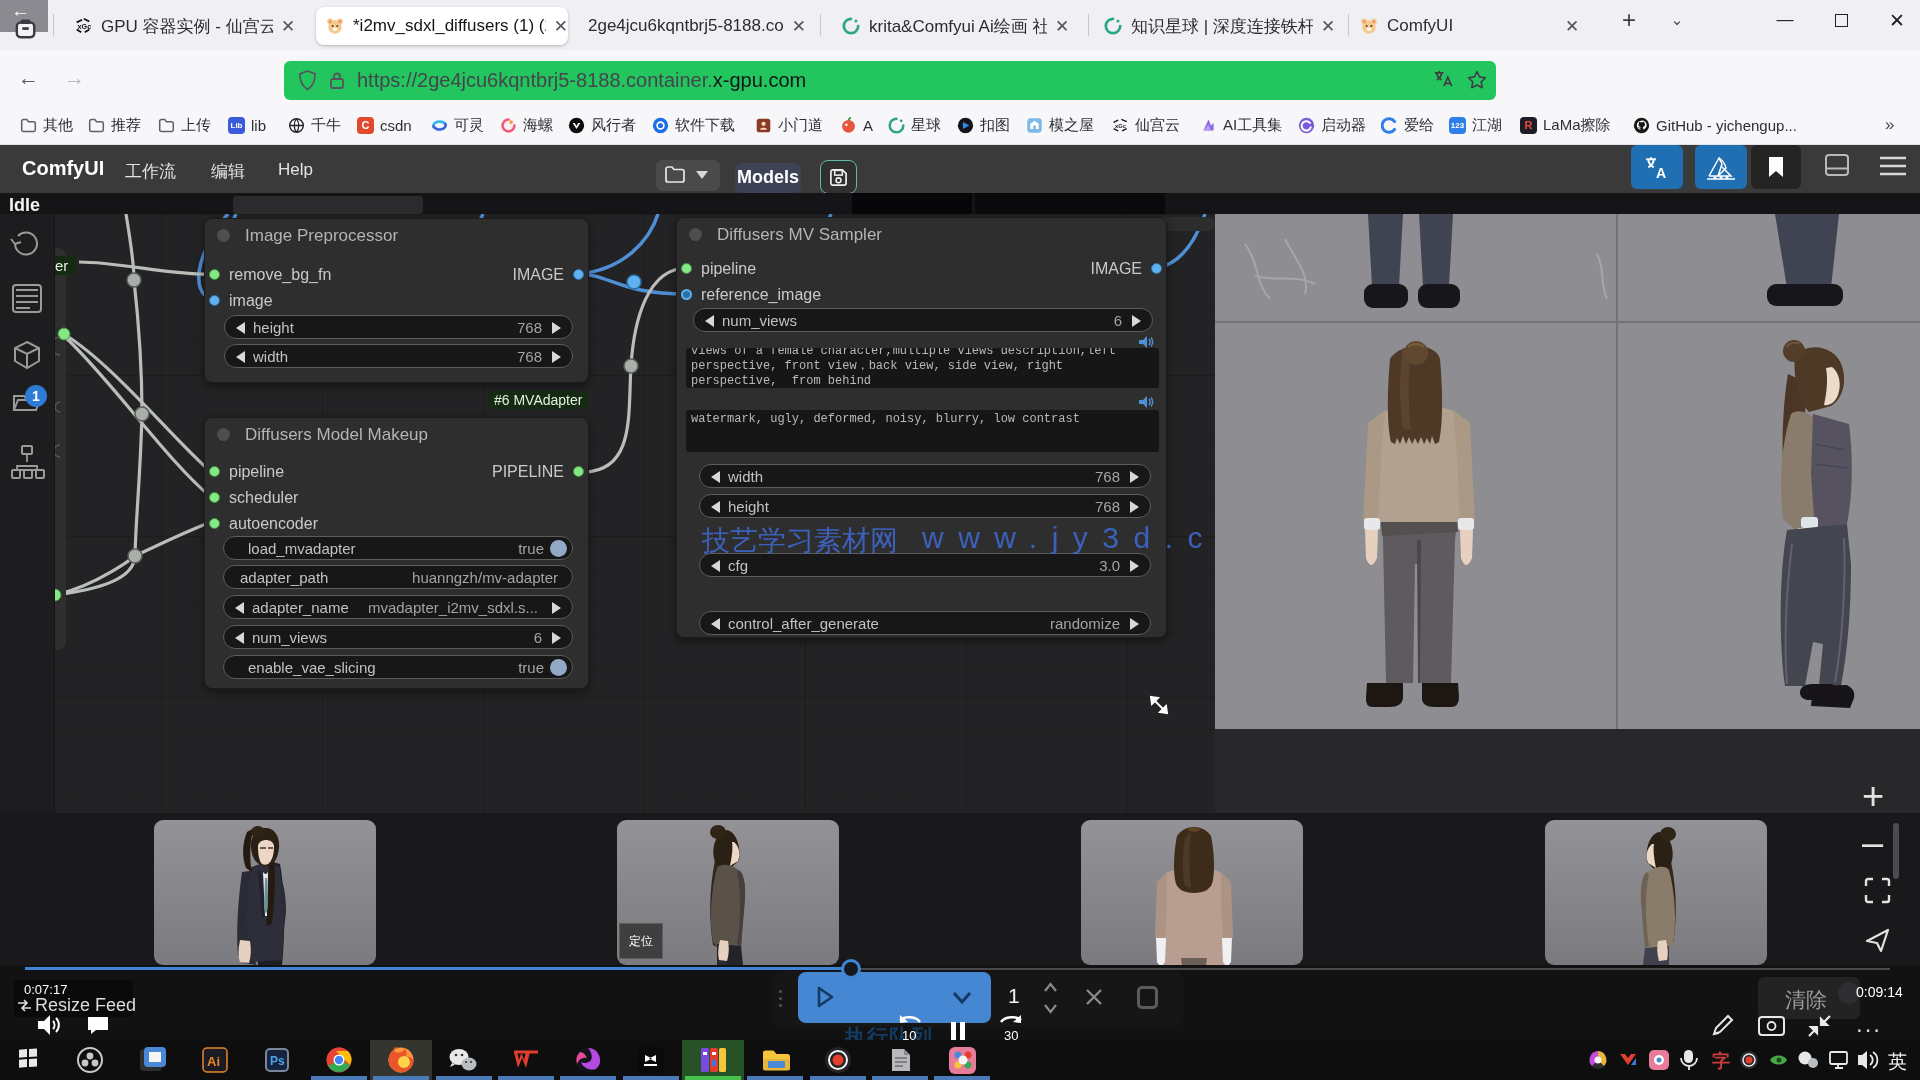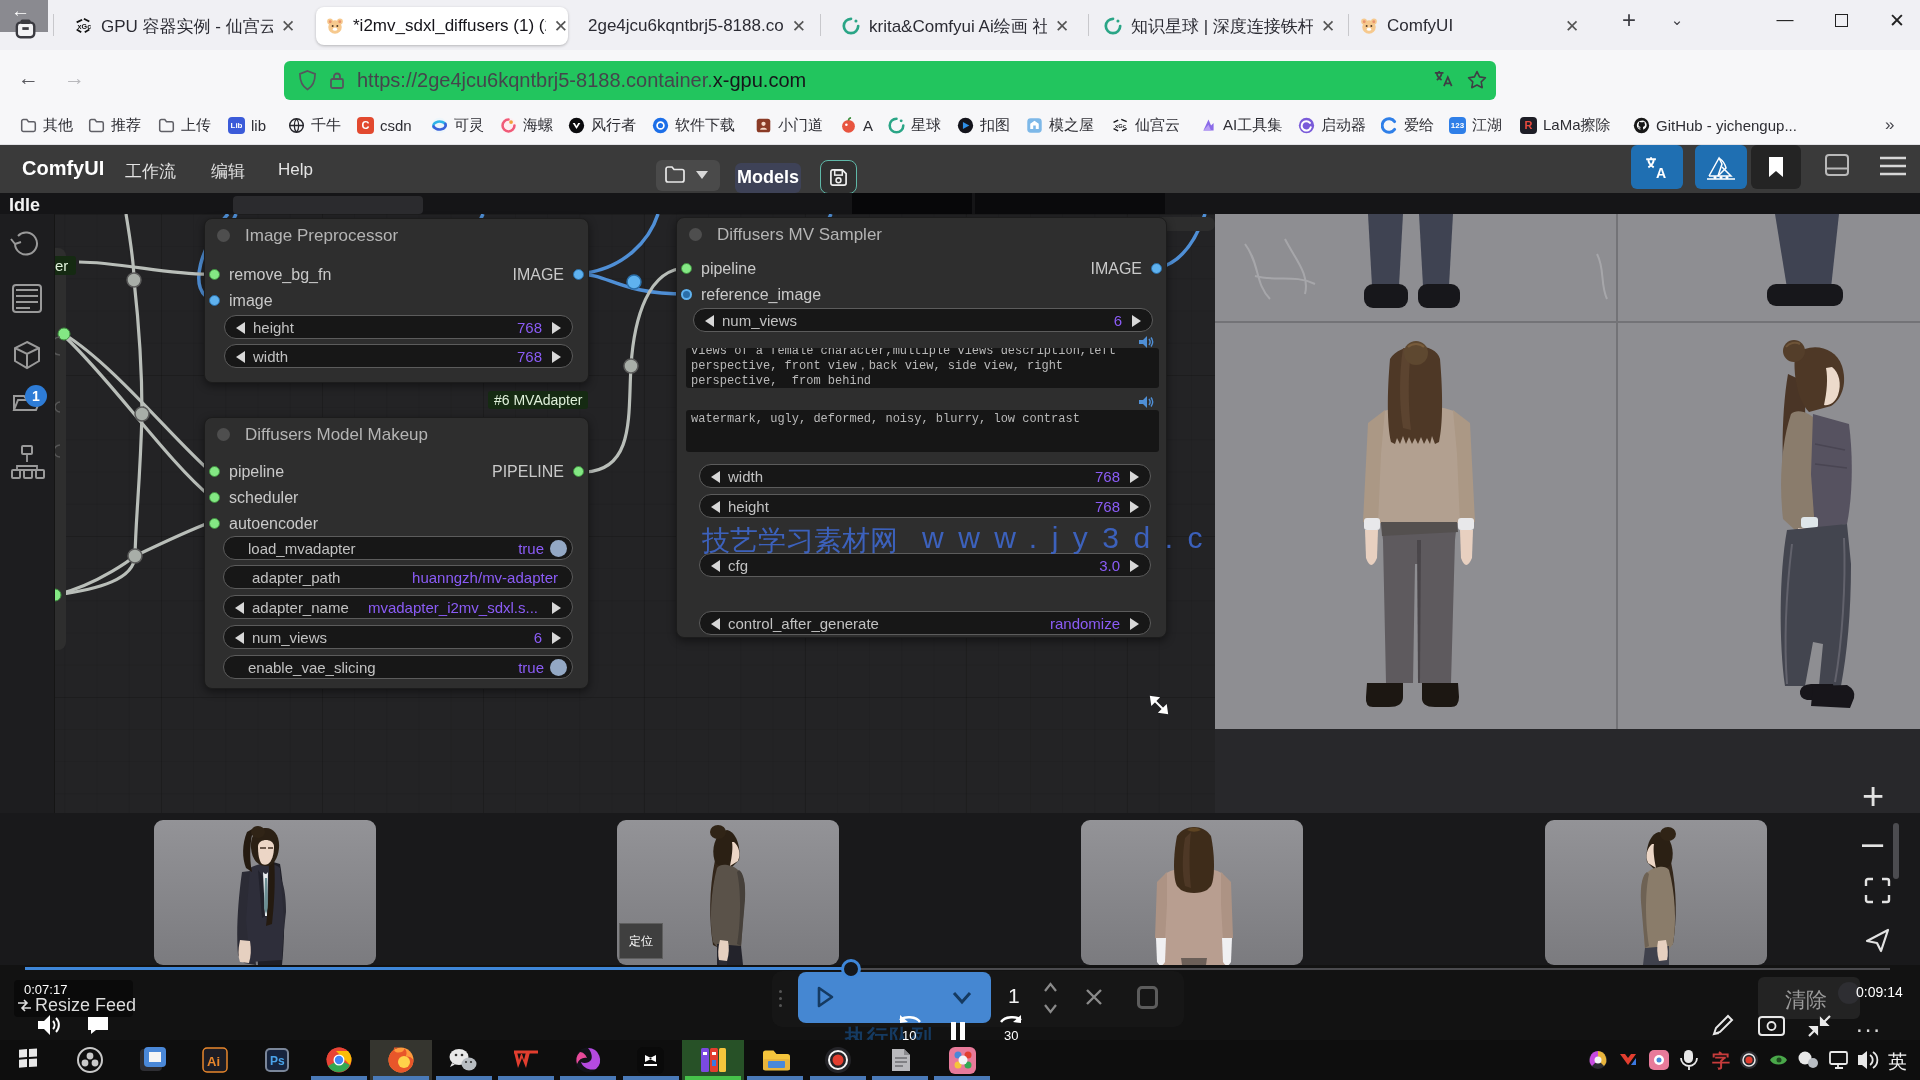--- a/index.html
+++ b/index.html
@@ -48,21 +48,21 @@
 .nhd::before { content:""; position:absolute; left:12px; top:10px; width:13px; height:13px; border-radius:50%; background:#4e4e4e; }
 .nrow { position:relative; height:26px; color:#c9c9c9; font-size:16px; line-height:26px; padding-left:24px; }
 .dot { position:absolute; width:11px; height:11px; border-radius:50%; top:7px; }
 .dot.in { left:4px; }
 .dg { background:#84e884; border:1px solid #3f8f3f; }
 .db { background:#5fb2ef; border:1px solid #2a6ea8; }
 .outlab { position:absolute; right:24px; top:0; color:#c9c9c9; }
 .dot.out { right:4px; left:auto; }
 .pill { position:absolute; height:24px; background:#171717; border:1px solid #5c5c5c; border-radius:12px; color:#c2c2c2; font-size:15px; }
 .pill .lab { position:absolute; left:28px; top:3px; }
-.pill .val { position:absolute; right:30px; top:3px; color:#8b5cf6; }
+.pill .val { position:absolute; right:30px; top:3px; color:#a3a3a3; }
 .arrL { position:absolute; left:11px; top:6px; width:0; height:0; border-top:6px solid transparent; border-bottom:6px solid transparent; border-right:9px solid #d8d8d8; }
 .arrR { position:absolute; right:11px; top:6px; width:0; height:0; border-top:6px solid transparent; border-bottom:6px solid transparent; border-left:9px solid #d8d8d8; }
 .toggle { position:absolute; right:5px; top:3px; width:17px; height:17px; border-radius:50%; background:#93a8c4; }
 .tarea { position:absolute; background:#161616; border-radius:3px; color:#b9b9b9; font-family:"Liberation Mono", monospace; font-size:12px; line-height:15px; padding:2px 5px; overflow:hidden; }
 .spk { position:absolute; width:16px; height:14px; }
 .badge { position:absolute; background:#152a12; color:#dff0da; font-size:14px; padding:1px 6px; border-radius:3px; }
 
 
 #gpanel { position:absolute; left:1215px; top:214px; width:705px; height:515px; background:#8e8e92; }
 
@@ -387,21 +387,21 @@
     <div class="nhd">Diffusers Model Makeup</div>
     <div class="nrow" style="top:8px"><span class="dot in dg"></span>pipeline<span class="outlab">PIPELINE</span><span class="dot out dg"></span></div>
     <div class="nrow" style="top:8px"><span class="dot in dg"></span>scheduler</div>
     <div class="nrow" style="top:8px"><span class="dot in dg"></span>autoencoder</div>
     <div class="pill" style="left:18px;top:118px;width:350px">
         <span class="lab" style="left:24px">load_mvadapter</span>
         <span class="val" style="right:28px">true</span>
         <span class="toggle"></span>
       </div>
     <div class="pill" style="left:18px;top:147px;width:350px">
-        <span class="lab" style="left:28px">adapter_path</span>
+        <span class="lab" style="left:16px">adapter_path</span>
         <span class="val" style="right:14px">huanngzh/mv-adapter</span>
       </div>
     <div class="pill" style="left:18px;top:177px;width:350px">
         <span class="arrL"></span>
         <span class="lab">adapter_name</span>
         <span class="val" style="right:34px">mvadapter_i2mv_sdxl.s...</span>
         <span class="arrR"></span>
       </div>
     <div class="pill" style="left:18px;top:207px;width:350px">
         <span class="arrL"></span>

